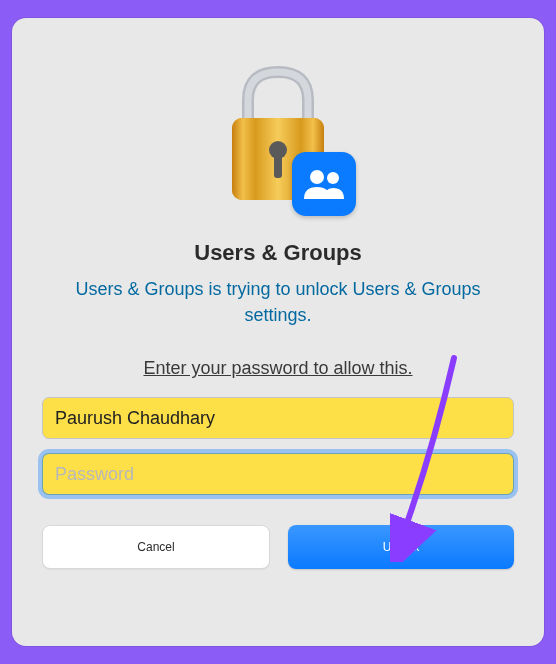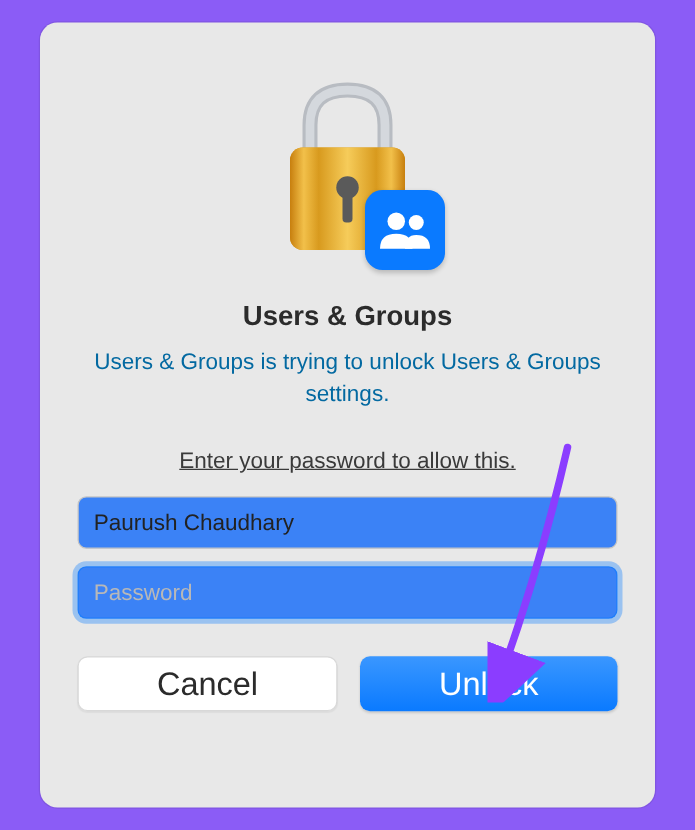--- a/index.html
+++ b/index.html
@@ -11,21 +11,21 @@
       width: 556px;
       height: 664px;
       font-family: -apple-system, BlinkMacSystemFont, "Helvetica Neue", Arial, sans-serif;
       background: #8b5cf6;
       display: flex;
       align-items: center;
       justify-content: center;
       position: relative;
     }
     .dialog {
-      width: 492px;
+      width: 532px;
       height: 628px;
       background: #e8e8e8;
       border-radius: 14px;
       padding: 32px 30px 28px 30px;
       display: flex;
       flex-direction: column;
       align-items: center;
       box-shadow: 0 0 0 1px rgba(0,0,0,0.08);
     }
     .icon-wrap {
@@ -72,21 +72,21 @@
       color: #3a3a3a;
       text-align: center;
       margin-bottom: 18px;
       text-decoration: underline;
     }
     .field {
       width: 100%;
       height: 42px;
       border: 1px solid #c4c4c4;
       border-radius: 7px;
-      background: #3b82f6;
+      background: #fde047;
       padding: 0 12px;
       font-size: 18px;
       color: #222;
       margin-bottom: 14px;
       outline: none;
     }
     .field.password {
       border: 1px solid rgba(10,122,255,0.6);
       box-shadow: 0 0 0 4px rgba(10,122,255,0.35);
       margin-bottom: 30px;
@@ -96,21 +96,21 @@
     }
     .button-row {
       width: 100%;
       display: flex;
       gap: 18px;
     }
     .btn {
       flex: 1;
       height: 44px;
       border-radius: 8px;
-      font-size: 26px;
+      font-size: 12px;
       font-weight: 400;
       border: none;
       cursor: pointer;
     }
     .btn-cancel {
       background: #fff;
       color: #2b2b2b;
       border: 1px solid #d8d8d8;
       box-shadow: 0 1px 1px rgba(0,0,0,0.05);
     }

